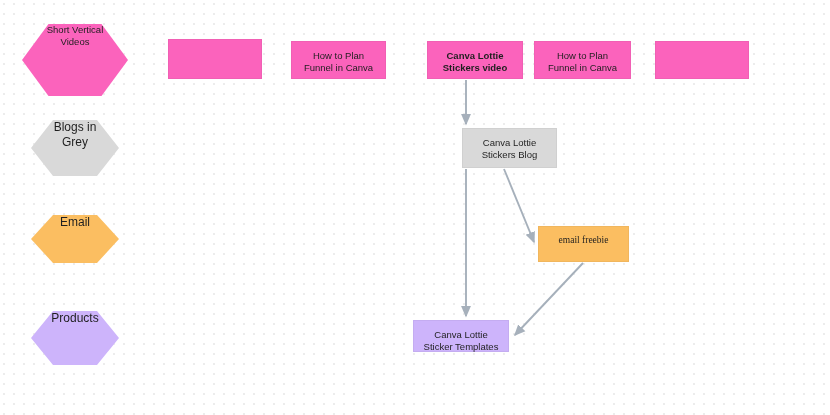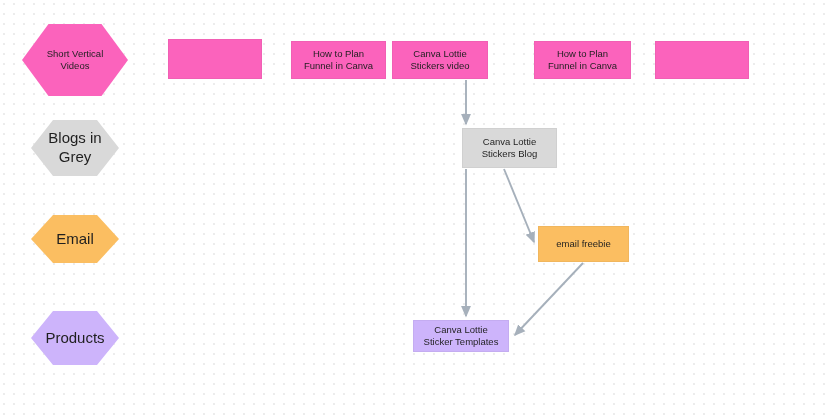--- a/index.html
+++ b/index.html
@@ -32,40 +32,40 @@
     top: 0;
     width: 830px;
     height: 415px;
     pointer-events: none;
   }
 
   .node {
     position: absolute;
     box-sizing: border-box;
     display: flex;
-    align-items: center;
+    align-items: flex-start;
     justify-content: center;
     text-align: center;
     color: #1f1f1f;
     line-height: 1.25;
     white-space: pre-line;
   }
 
   
   .hex {
     clip-path: polygon(25% 0%, 75% 0%, 100% 50%, 75% 100%, 25% 100%, 0% 50%);
-    font-size: 15px;
+    font-size: 12px;
     padding: 0 10px;
   }
   .hex.big { font-size: 9.5px; }
 
   
   .rect {
     font-size: 9.5px;
-    padding: 0 7px;
+    padding: 8px 7px;
     border: 1px solid rgba(0,0,0,0.04);
   }
 
   .label-line { display: block; }
 </style>
 </head>
 <body>
 
 <div id="canvas">
 
@@ -85,21 +85,21 @@
 
   <div id="category-layer">
       <div class="node hex big" style="left: 22px; top: 24px; width: 106px; height: 72px; background-color: rgb(251, 99, 188);"><span><span class="label-line">Short Vertical Videos</span></span></div>
       <div class="node hex" style="left: 31px; top: 120px; width: 88px; height: 56px; background-color: rgb(217, 217, 217);"><span><span class="label-line">Blogs in Grey</span></span></div>
       <div class="node hex" style="left: 31px; top: 215px; width: 88px; height: 48px; background-color: rgb(251, 190, 97);"><span><span class="label-line">Email</span></span></div>
       <div class="node hex" style="left: 31px; top: 311px; width: 88px; height: 54px; background-color: rgb(205, 180, 251);"><span><span class="label-line">Products</span></span></div>
     </div>
   <div id="card-layer">
       <div class="node rect" style="left: 168px; top: 39px; width: 94px; height: 40px; background-color: rgb(251, 99, 188);"><span><span class="label-line"></span></span></div>
       <div class="node rect" style="left: 291px; top: 41px; width: 95px; height: 38px; background-color: rgb(251, 99, 188);"><span><span class="label-line">How to Plan Funnel in Canva</span></span></div>
-      <div class="node rect" style="left: 392px; top: 41px; width: 96px; height: 38px; background-color: rgb(251, 99, 188);"><span><span class="label-line">Canva Lottie Stickers video</span></span></div>
+      <div class="node rect" style="left: 427px; top: 41px; width: 96px; height: 38px; background-color: rgb(251, 99, 188); font-weight: bold;"><span><span class="label-line">Canva Lottie Stickers video</span></span></div>
       <div class="node rect" style="left: 534px; top: 41px; width: 97px; height: 38px; background-color: rgb(251, 99, 188);"><span><span class="label-line">How to Plan Funnel in Canva</span></span></div>
       <div class="node rect" style="left: 655px; top: 41px; width: 94px; height: 38px; background-color: rgb(251, 99, 188);"><span><span class="label-line"></span></span></div>
       <div class="node rect" style="left: 414px; top: 128px; width: 95px; height: 40px; background-color: rgb(217, 217, 217); margin-left: 48px;"><span><span class="label-line">Canva Lottie Stickers Blog</span></span></div>
-      <div class="node rect" style="left: 538px; top: 226px; width: 91px; height: 36px; background-color: rgb(251, 190, 97);"><span><span class="label-line">email freebie</span></span></div>
+      <div class="node rect" style="left: 538px; top: 226px; width: 91px; height: 36px; background-color: rgb(251, 190, 97); font-family: Liberation Serif, serif;"><span><span class="label-line">email freebie</span></span></div>
       <div class="node rect" style="left: 413px; top: 320px; width: 96px; height: 32px; background-color: rgb(205, 180, 251);"><span><span class="label-line">Canva Lottie Sticker Templates</span></span></div>
     </div>
 
 </div>
 
 </body></html>

